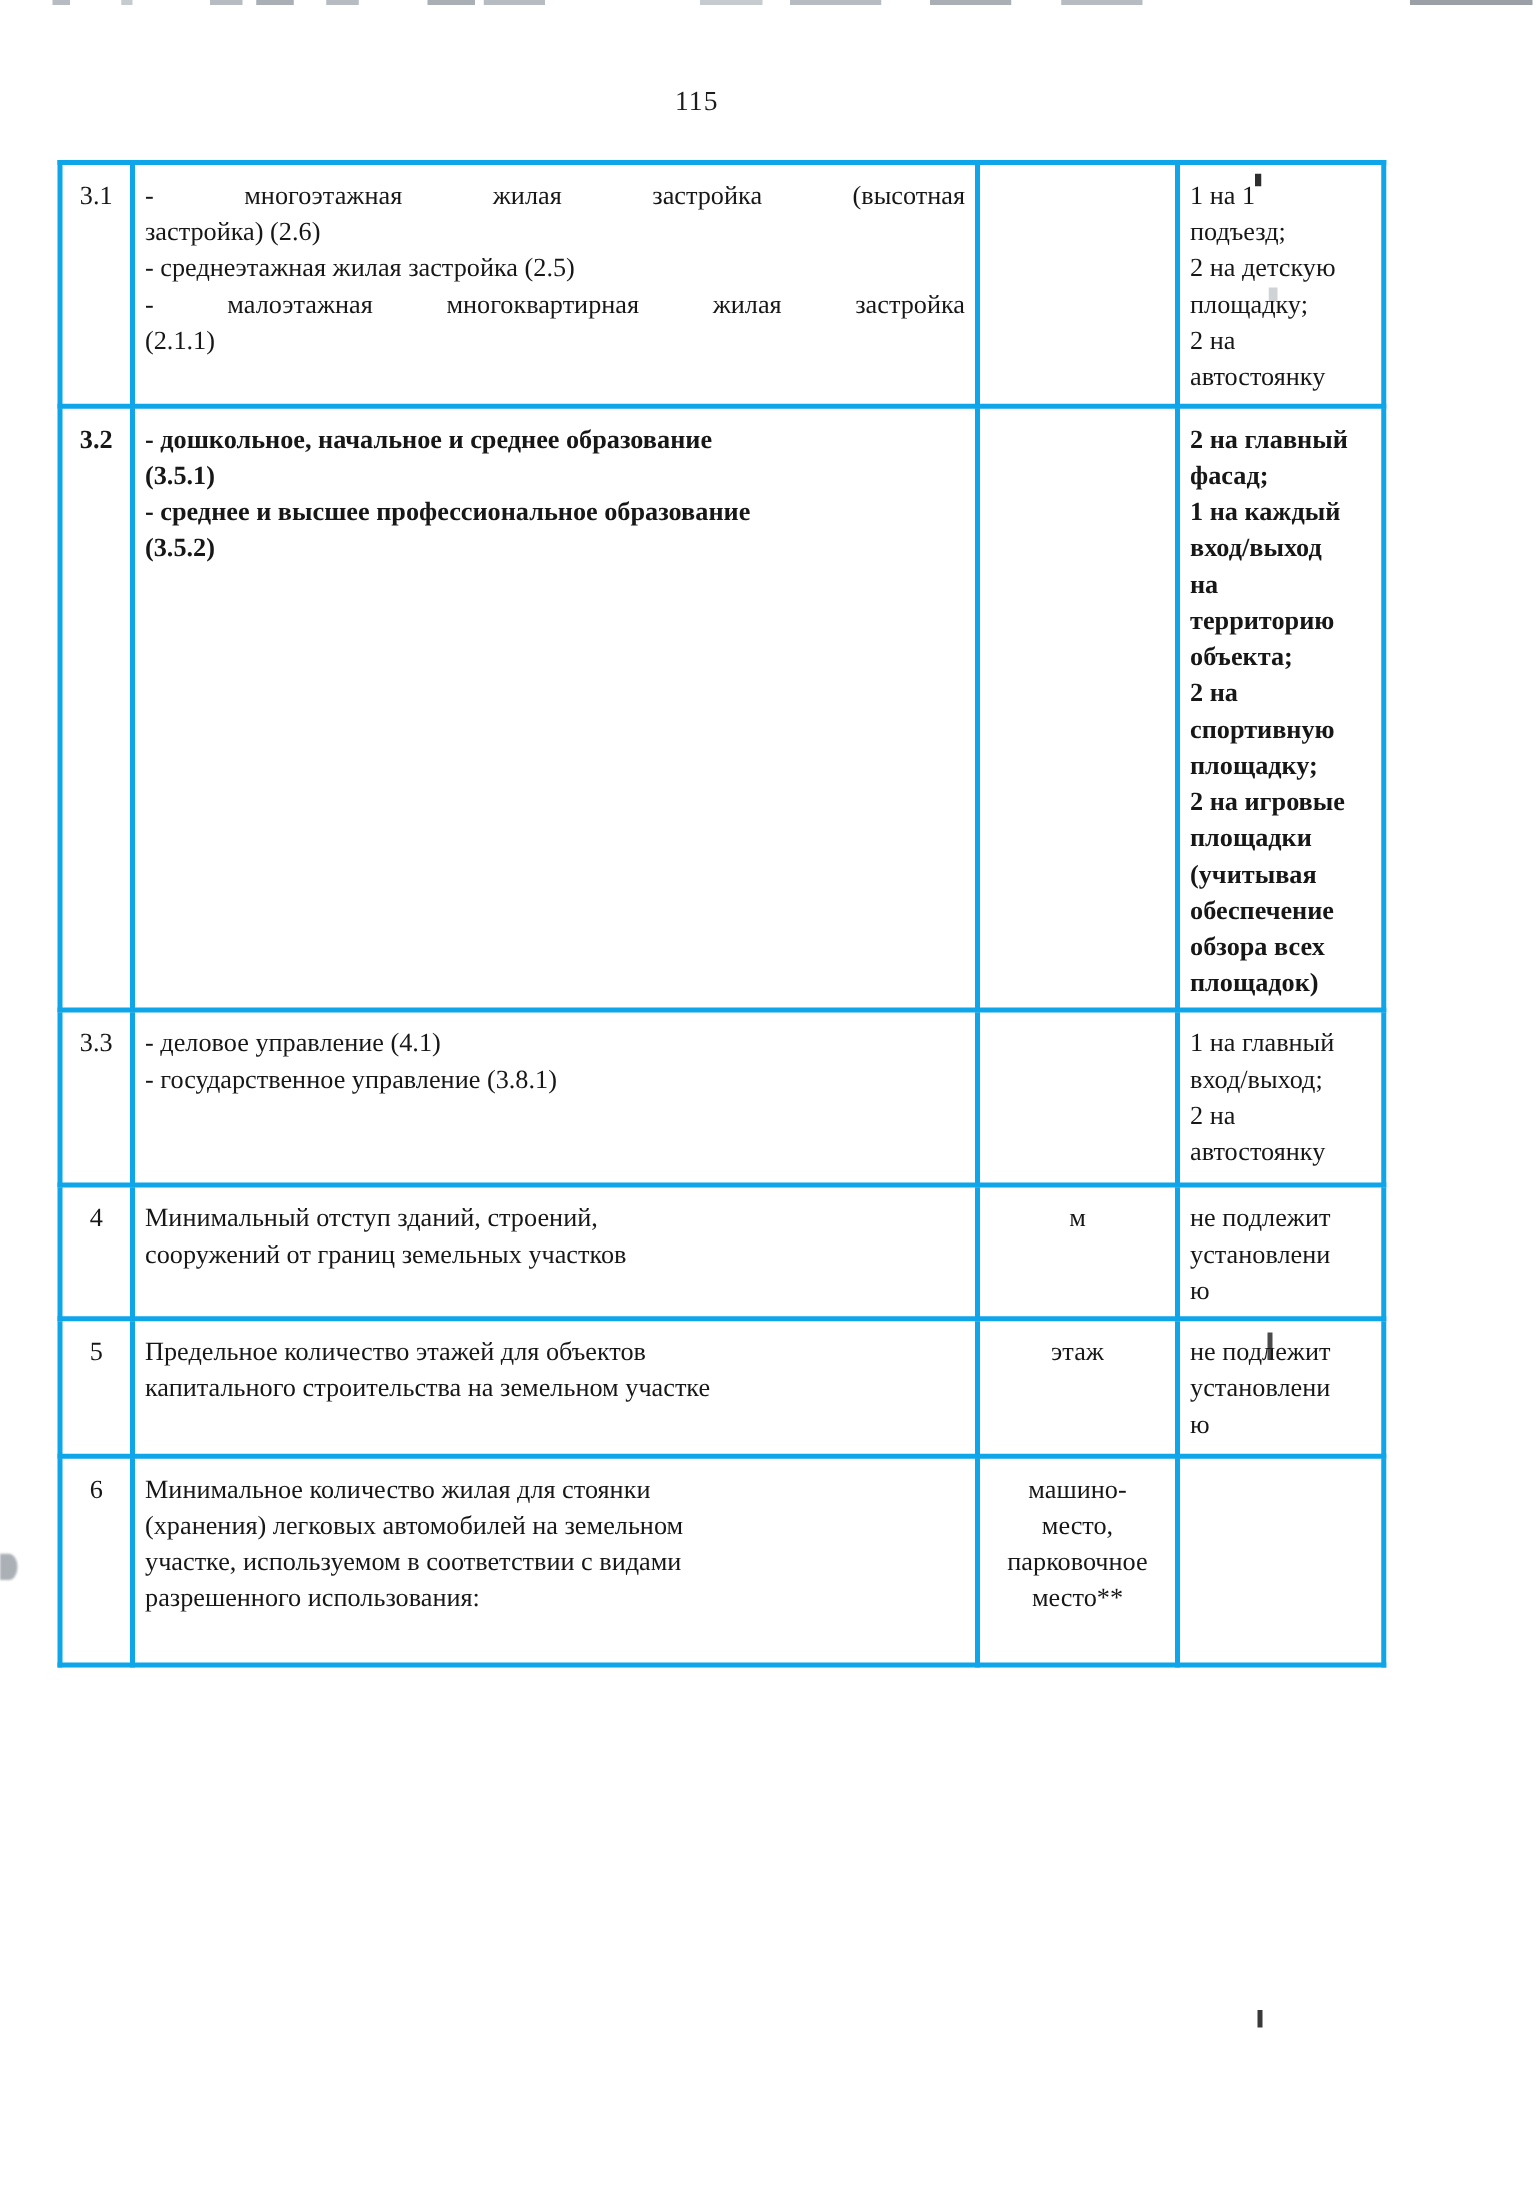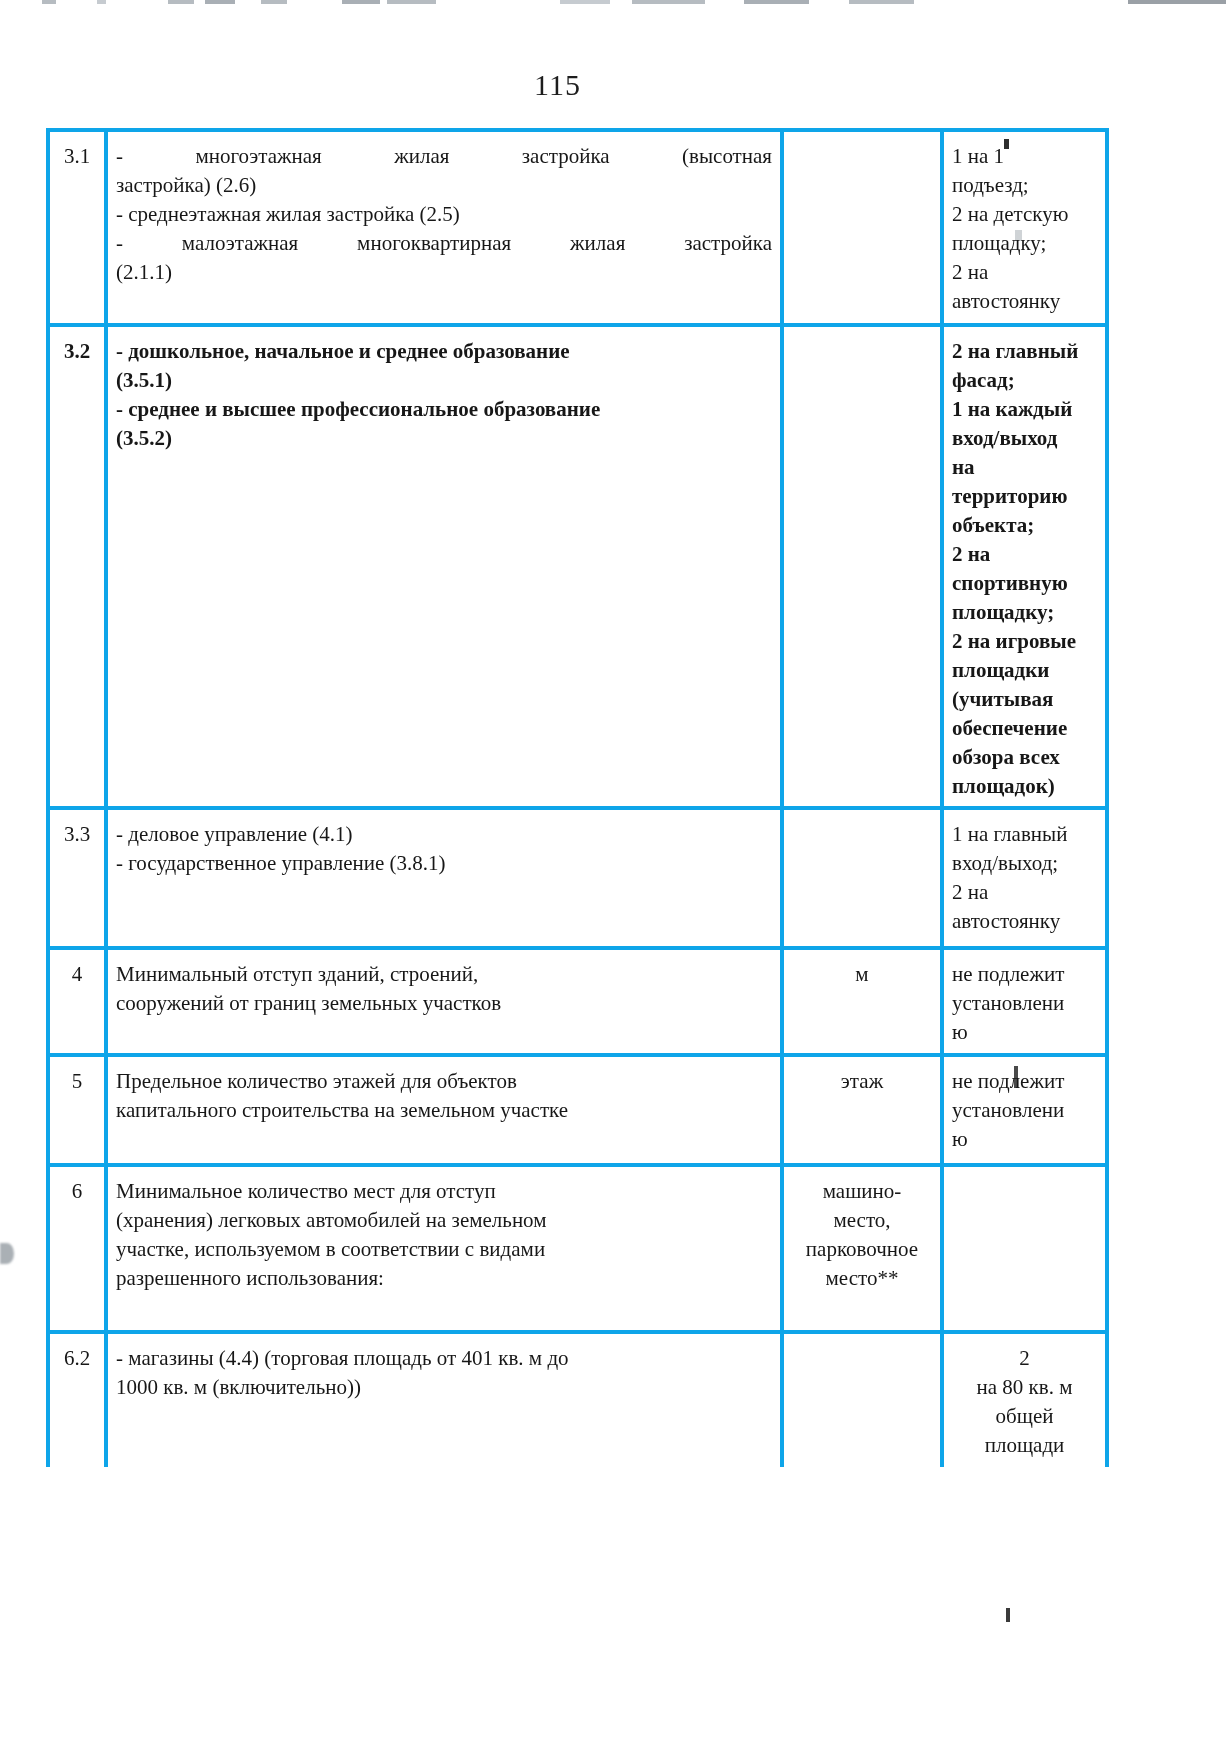--- a/index.html
+++ b/index.html
@@ -18,21 +18,21 @@
 
   
   .page-number {
     position: absolute;
     top: 68px;
     left: 48px;
     width: 957px;
     padding-left: 62px;
     box-sizing: border-box;
     text-align: center;
-    font-size: 30px;
+    font-size: 22px;
     letter-spacing: 1px;
     color: #1d1d1d;
   }
 
   
   table.params {
     position: absolute;
     left: 46px;
     top: 128px;
     border-collapse: collapse;
@@ -205,41 +205,27 @@
         </td>
       <td class="c-val">
           <div class="line">не подлежит</div>
           <div class="line">установлени</div>
           <div class="line">ю</div>
         </td>
     </tr>
     <tr class="r6">
       <td class="c-num">6</td>
       <td class="c-desc">
-          <div class="line">Минимальное количество мест для отступ</div>
+          <div class="line">Минимальное количество жилая для стоянки</div>
           <div class="line">(хранения) легковых автомобилей на земельном</div>
           <div class="line">участке, используемом в соответствии с видами</div>
           <div class="line">разрешенного использования:</div>
         </td>
       <td class="c-unit">
           <div class="line">машино-</div>
           <div class="line">место,</div>
           <div class="line">парковочное</div>
           <div class="line">место**</div>
         </td>
       <td class="c-val"></td>
     </tr>
-    <tr class="r8 no-bottom">
-      <td class="c-num">6.2</td>
-      <td class="c-desc">
-          <div class="line">- магазины (4.4)  (торговая площадь от 401 кв. м до</div>
-          <div class="line">1000 кв. м (включительно))</div>
-        </td>
-      <td class="c-unit"></td>
-      <td class="c-val center">
-          <div class="line">2</div>
-          <div class="line">на 80 кв. м</div>
-          <div class="line">общей</div>
-          <div class="line">площади</div>
-        </td>
-    </tr>
   </tbody>
 </table>
 
 </body></html>

